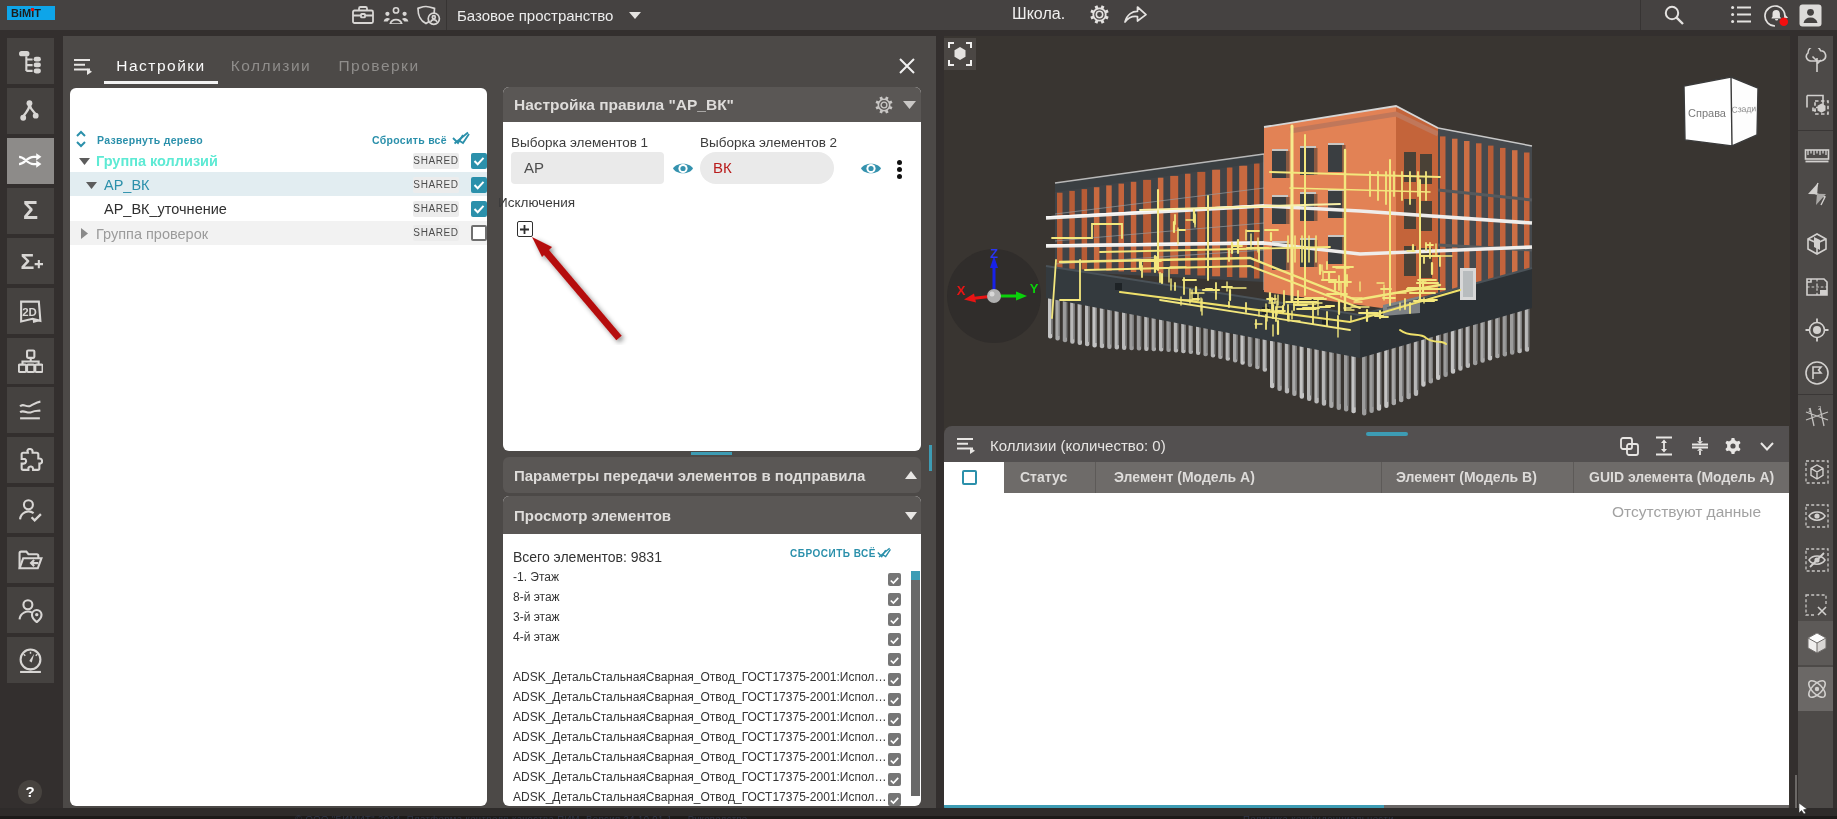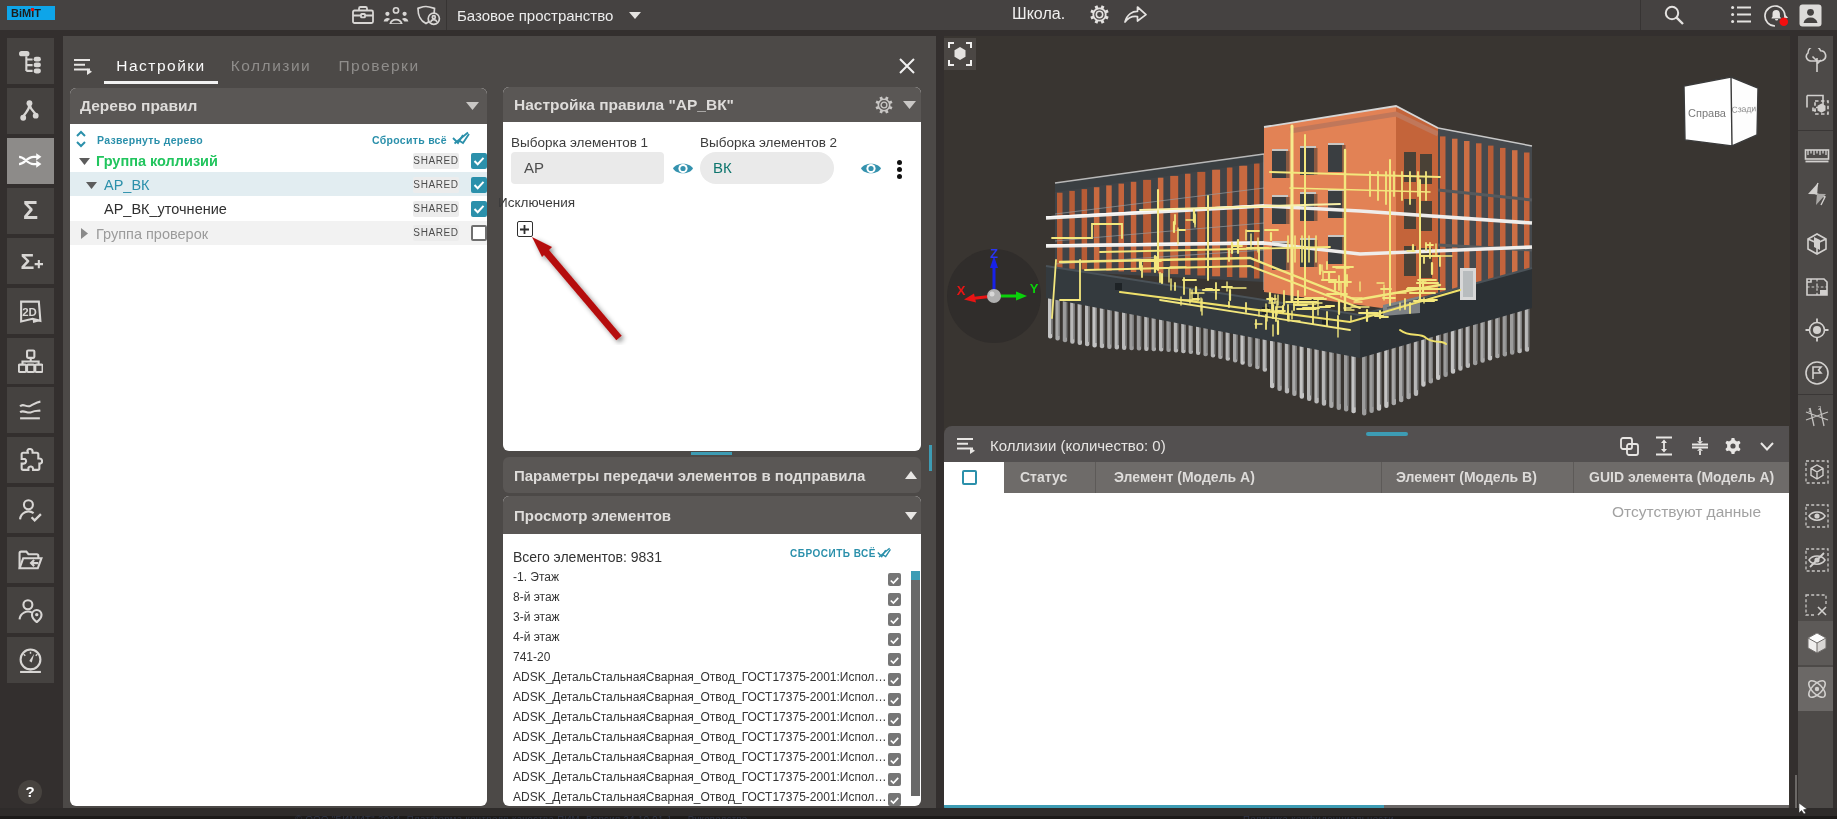--- a/index.html
+++ b/index.html
@@ -187,46 +187,40 @@
 </svg>
 <div class="abs" style="left:104px;top:57px;width:114px;text-align:center;font-size:15.5px;letter-spacing:1.5px;color:#fafafa">Настройки</div>
 <div class="abs" style="left:104px;top:81px;width:114px;height:2.5px;background:#f2f2f2"></div>
 <div class="abs" style="left:228px;top:57px;width:86px;text-align:center;font-size:15.5px;letter-spacing:1.5px;color:#8f8d8b">Коллизии</div>
 <div class="abs" style="left:336px;top:57px;width:86px;text-align:center;font-size:15.5px;letter-spacing:1.5px;color:#8f8d8b">Проверки</div>
 <svg class="abs" style="left:898px;top:57px" width="18" height="18" viewBox="0 0 18 18">
  <path d="M2 2 L16 16 M16 2 L2 16" stroke="#f0f0f0" stroke-width="2"></path>
 </svg>
 
 <div class="abs card" style="left:70px;top:88px;width:417px;height:718px"></div>
-<div class="abs" style="left:70px;top:88px;width:417px;height:36px;background:#5a5755;border-radius:6px 6px 0 0">
-  <div class="abs" style="left:10px;top:9px;font-size:15.5px;font-weight:bold;color:#dedcda">Дерево правил</div>
-  <svg class="abs" style="left:396px;top:14px" width="13" height="8">
-        <path d="M0 0 h13 L6.5 8 Z" fill="#c9c7c5"></path>
-      </svg>
-</div>
 
 <svg class="abs" style="left:75px;top:130px" width="12" height="18" viewBox="0 0 12 18">
  <path d="M2 6 L6 2 L10 6 M2 12 L6 16 L10 12" fill="none" stroke="#2b90ab" stroke-width="2"></path>
 </svg>
 <div class="abs tealtxt" style="left:97px;top:134px;font-size:10.5px;letter-spacing:0.3px;font-weight:bold;color:#2b90ab">Развернуть дерево</div>
 <div class="abs tealtxt" style="left:372px;top:134px;width:74px;font-size:10.5px;letter-spacing:0.3px;font-weight:bold;color:#2b90ab;white-space:nowrap">Сбросить всё</div>
 <svg class="abs" style="left:452px;top:130px" width="19" height="17" viewBox="0 0 19 17">
  <g fill="none" stroke="#2b90ab" stroke-width="1.8">
   <path d="M1 8 L6 13 L11 5"></path>
         <path d="M7 10.5 L11 13 L17 4"></path>
         <path d="M2.5 13.5 L16 2.5"></path>
  </g>
 </svg>
 
 <div class="abs" style="left:70px;top:172px;width:417px;height:24px;background:#e2edf1"></div>
 <div class="abs" style="left:70px;top:221px;width:417px;height:24px;background:#f2f2f2"></div>
 <svg class="abs" style="left:79px;top:158px" width="11" height="7">
       <path d="M0 0 h11 L5.5 7 Z" fill="#5c5c5c"></path>
     </svg>
-<div class="abs" style="left:96px;top:153px;font-size:14.5px;font-weight:bold;color:#22c55e">Группа коллизий</div>
+<div class="abs" style="left:96px;top:153px;font-size:14.5px;font-weight:bold;color:#5eead4">Группа коллизий</div>
 <svg class="abs" style="left:86px;top:182px" width="11" height="7">
       <path d="M0 0 h11 L5.5 7 Z" fill="#5c5c5c"></path>
     </svg>
 <div class="abs" style="left:104px;top:177px;font-size:14.5px;color:#2b90ab">АР_ВК</div>
 <div class="abs" style="left:104px;top:201px;font-size:14.5px;color:#2f2f2f">АР_ВК_уточнение</div>
 <svg class="abs" style="left:81px;top:228px" width="7" height="11">
       <path d="M0 0 v11 L7 5.5 Z" fill="#8a8a8a"></path>
     </svg>
 <div class="abs" style="left:96px;top:226px;font-size:14.5px;color:#9b9b9b">Группа проверок</div>
 
@@ -262,21 +256,21 @@
         <line x1="12.18" y1="4.73" x2="13.29" y2="2.05" stroke="#c9c7c5" stroke-width="2.8"></line>
         <line x1="15.27" y1="7.82" x2="17.95" y2="6.71" stroke="#c9c7c5" stroke-width="2.8"></line>
       </svg>
   <svg class="abs" style="left:400px;top:14px" width="13" height="8">
         <path d="M0 0 h13 L6.5 8 Z" fill="#c9c7c5"></path>
       </svg>
 </div>
 <div class="abs" style="left:511px;top:135px;font-size:13.5px;color:#3c3c3c">Выборка элементов 1</div>
 <div class="abs" style="left:700px;top:135px;font-size:13.5px;color:#3c3c3c">Выборка элементов 2</div>
 <div class="abs" style="left:511px;top:152px;width:153px;height:32px;background:#eaeaea;border-radius:4px;font-size:15px;color:#4e4e4e;line-height:32px;padding-left:13px">АР</div>
-<div class="abs" style="left:700px;top:152px;width:134px;height:32px;background:#eaeaea;border-radius:16px;font-size:15px;color:#0f766e;line-height:32px;padding-left:13px">ВК</div>
+<div class="abs" style="left:700px;top:152px;width:134px;height:32px;background:#eaeaea;border-radius:16px;font-size:15px;color:#b91c1c;line-height:32px;padding-left:13px">ВК</div>
 <svg class="abs" style="left:672px;top:160px" width="22" height="17" viewBox="0 0 22 17">
 <path d="M1 8.5 C4.5 2.2 17.5 2.2 21 8.5 C17.5 14.8 4.5 14.8 1 8.5 Z" fill="#3492ae"></path>
 <circle cx="11" cy="8.5" r="4.6" fill="#fff"></circle>
       <circle cx="11" cy="8.5" r="2.6" fill="#3492ae"></circle>
     </svg>
     <svg class="abs" style="left:860px;top:160px" width="22" height="17" viewBox="0 0 22 17">
 <path d="M1 8.5 C4.5 2.2 17.5 2.2 21 8.5 C17.5 14.8 4.5 14.8 1 8.5 Z" fill="#3492ae"></path>
 <circle cx="11" cy="8.5" r="4.6" fill="#fff"></circle>
       <circle cx="11" cy="8.5" r="2.6" fill="#3492ae"></circle>
     </svg>
@@ -336,21 +330,20 @@
         <path d="M2.8 6.5 L5.4 9.1 L10.2 3.9" fill="none" stroke="#fff" stroke-width="1.7"></path>
       </svg></div>
     <div class="abs" style="left:513px;top:610px;width:374px;height:20px;font-size:12px;color:#333;white-space:nowrap;overflow:hidden;text-overflow:ellipsis">3-й этаж</div>
     <div class="abs" style="left:888px;top:613px;width:13px;height:13px;background:#767676;border-radius:2px"><svg width="13" height="13" viewBox="0 0 13 13">
         <path d="M2.8 6.5 L5.4 9.1 L10.2 3.9" fill="none" stroke="#fff" stroke-width="1.7"></path>
       </svg></div>
     <div class="abs" style="left:513px;top:630px;width:374px;height:20px;font-size:12px;color:#333;white-space:nowrap;overflow:hidden;text-overflow:ellipsis">4-й этаж</div>
     <div class="abs" style="left:888px;top:633px;width:13px;height:13px;background:#767676;border-radius:2px"><svg width="13" height="13" viewBox="0 0 13 13">
         <path d="M2.8 6.5 L5.4 9.1 L10.2 3.9" fill="none" stroke="#fff" stroke-width="1.7"></path>
       </svg></div>
-    <div class="abs" style="left:513px;top:650px;width:374px;height:20px;font-size:12px;color:#333;white-space:nowrap;overflow:hidden;text-overflow:ellipsis">741-20</div>
     <div class="abs" style="left:888px;top:653px;width:13px;height:13px;background:#767676;border-radius:2px"><svg width="13" height="13" viewBox="0 0 13 13">
         <path d="M2.8 6.5 L5.4 9.1 L10.2 3.9" fill="none" stroke="#fff" stroke-width="1.7"></path>
       </svg></div>
     <div class="abs" style="left:513px;top:670px;width:374px;height:20px;font-size:12px;color:#333;white-space:nowrap;overflow:hidden;text-overflow:ellipsis">ADSK_ДетальСтальнаяСварная_Отвод_ГОСТ17375-2001:Исполнение</div>
     <div class="abs" style="left:888px;top:673px;width:13px;height:13px;background:#767676;border-radius:2px"><svg width="13" height="13" viewBox="0 0 13 13">
         <path d="M2.8 6.5 L5.4 9.1 L10.2 3.9" fill="none" stroke="#fff" stroke-width="1.7"></path>
       </svg></div>
     <div class="abs" style="left:513px;top:690px;width:374px;height:20px;font-size:12px;color:#333;white-space:nowrap;overflow:hidden;text-overflow:ellipsis">ADSK_ДетальСтальнаяСварная_Отвод_ГОСТ17375-2001:Исполнение</div>
     <div class="abs" style="left:888px;top:693px;width:13px;height:13px;background:#767676;border-radius:2px"><svg width="13" height="13" viewBox="0 0 13 13">
         <path d="M2.8 6.5 L5.4 9.1 L10.2 3.9" fill="none" stroke="#fff" stroke-width="1.7"></path>

